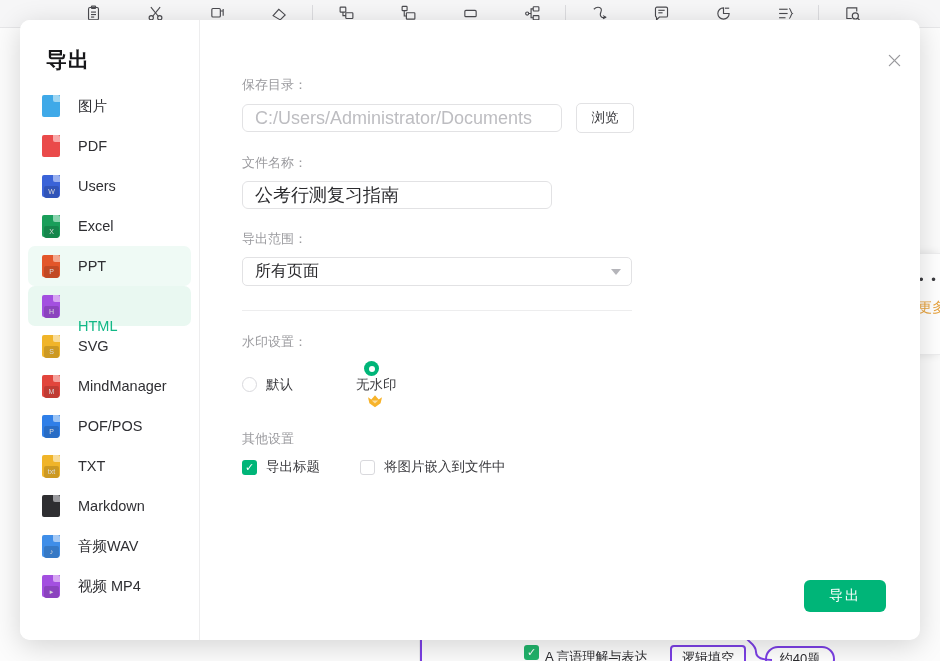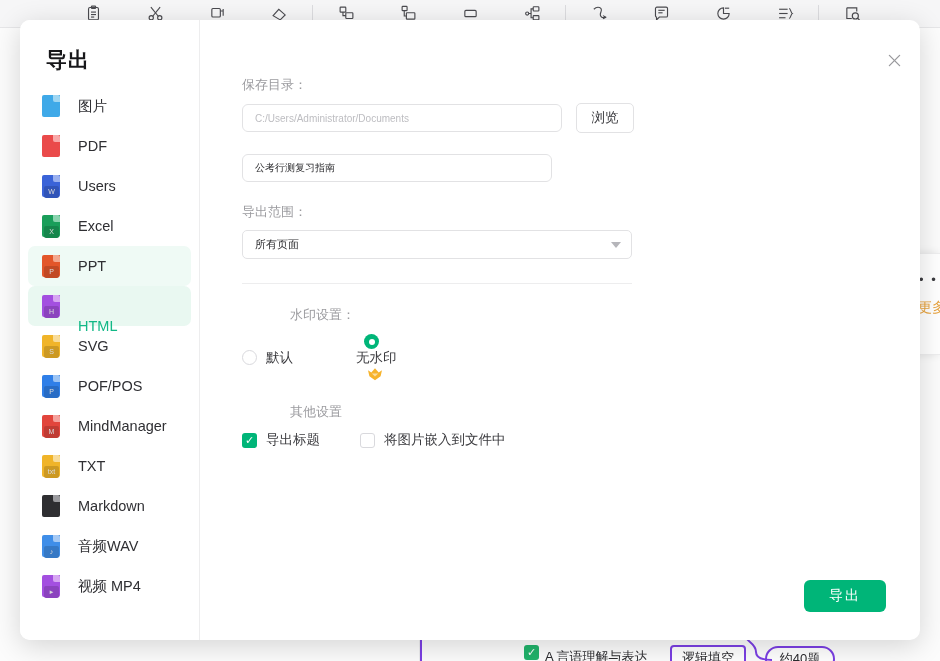--- a/index.html
+++ b/index.html
@@ -263,21 +263,21 @@
   .row-dir {
     display: flex;
     align-items: center;
     gap: 14px;
   }
   .text-input {
     height: 28px;
     border: 1px solid #e2e2e4;
     border-radius: 6px;
     padding: 0 12px;
-    font-size: 10px;
+    font-size: 18px;
     color: #2b2b2e;
     box-sizing: border-box;
     background: #fff;
     outline: none;
     font-family: "Liberation Sans", "DejaVu Sans", sans-serif;
   }
   .text-input::placeholder { color: #bdbdc1; }
   #dir-input { width: 320px; }
   #name-input { width: 310px; }
 
@@ -298,21 +298,21 @@
     position: relative;
     width: 390px;
     height: 29px;
     border: 1px solid #e2e2e4;
     border-radius: 5px;
     background: #fff;
     display: flex;
     align-items: center;
     padding: 0 12px;
     box-sizing: border-box;
-    font-size: 11px;
+    font-size: 16px;
     color: #2b2b2e;
     cursor: pointer;
   }
   .select-caret {
     position: absolute;
     right: 10px;
     top: 50%;
     transform: translateY(-50%);
     width: 0; height: 0;
     border-left: 5px solid transparent;
@@ -388,21 +388,20 @@
     line-height: 1;
   }
   .check-item { display: flex; align-items: center; }
   .check-item + .check-item { margin-left: 40px; }
   .check-label { margin-left: 9px; font-size: 13.5px; color: #3a3a3e; }
 
   .section-label {
     font-size: 13px;
     color: #9b9b9f;
     margin-top: 22px;
-    margin-left: 48px;
   }
 
   .export-btn {
     position: absolute;
     right: 34px;
     bottom: 28px;
     width: 82px;
     height: 32px;
     background: #00b578;
     color: #fff;
@@ -593,33 +592,33 @@
         <div class="side-item">
           <span class="ficon">
             <span class="sheet" style="background:#f0b429"></span>
             <span class="fold" style="background:#f8dc9a"></span>
             <span class="tag" style="background:#f0b429;filter:brightness(0.85)">S</span>
           </span>
           <span class="side-label">SVG</span>
         </div>
         <div class="side-item">
           <span class="ficon">
+            <span class="sheet" style="background:#e2453c"></span>
+            <span class="fold" style="background:#f4a29d"></span>
+            <span class="tag" style="background:#e2453c;filter:brightness(0.85)">M</span>
+          </span>
+          <span class="side-label">MindManager</span>
+        </div>
+        <div class="side-item">
+          <span class="ficon">
             <span class="sheet" style="background:#2f7fe8"></span>
             <span class="fold" style="background:#9cc4f4"></span>
             <span class="tag" style="background:#2f7fe8;filter:brightness(0.85)">P</span>
           </span>
           <span class="side-label">POF/POS</span>
-        </div>
-        <div class="side-item">
-          <span class="ficon">
-            <span class="sheet" style="background:#e2453c"></span>
-            <span class="fold" style="background:#f4a29d"></span>
-            <span class="tag" style="background:#e2453c;filter:brightness(0.85)">M</span>
-          </span>
-          <span class="side-label">MindManager</span>
         </div>
         <div class="side-item">
           <span class="ficon">
             <span class="sheet" style="background:#f0b429"></span>
             <span class="fold" style="background:#f8dc9a"></span>
             <span class="tag" style="background:#f0b429;filter:brightness(0.85)">txt</span>
           </span>
           <span class="side-label">TXT</span>
         </div>
         <div class="side-item">
@@ -652,20 +651,21 @@
     <div class="form">
 
       <div class="field-label">保存目录：</div>
       <div class="row-dir">
         <input class="text-input" id="dir-input" type="text" placeholder="C:/Users/Administrator/Documents" style="">
         <button class="browse-btn">浏览</button>
       </div>
 
       <div class="gap"></div>
 
+      <div class="field-label">文件名称：</div>
       <input class="text-input" id="name-input" type="text" placeholder="请输入文件名称" value="公考行测复习指南" style="">
 
       <div class="gap"></div>
 
       <div class="field-label">导出范围：</div>
       <div class="select-box">
         <span>所有页面</span>
         <span class="select-caret"></span>
       </div>
 

